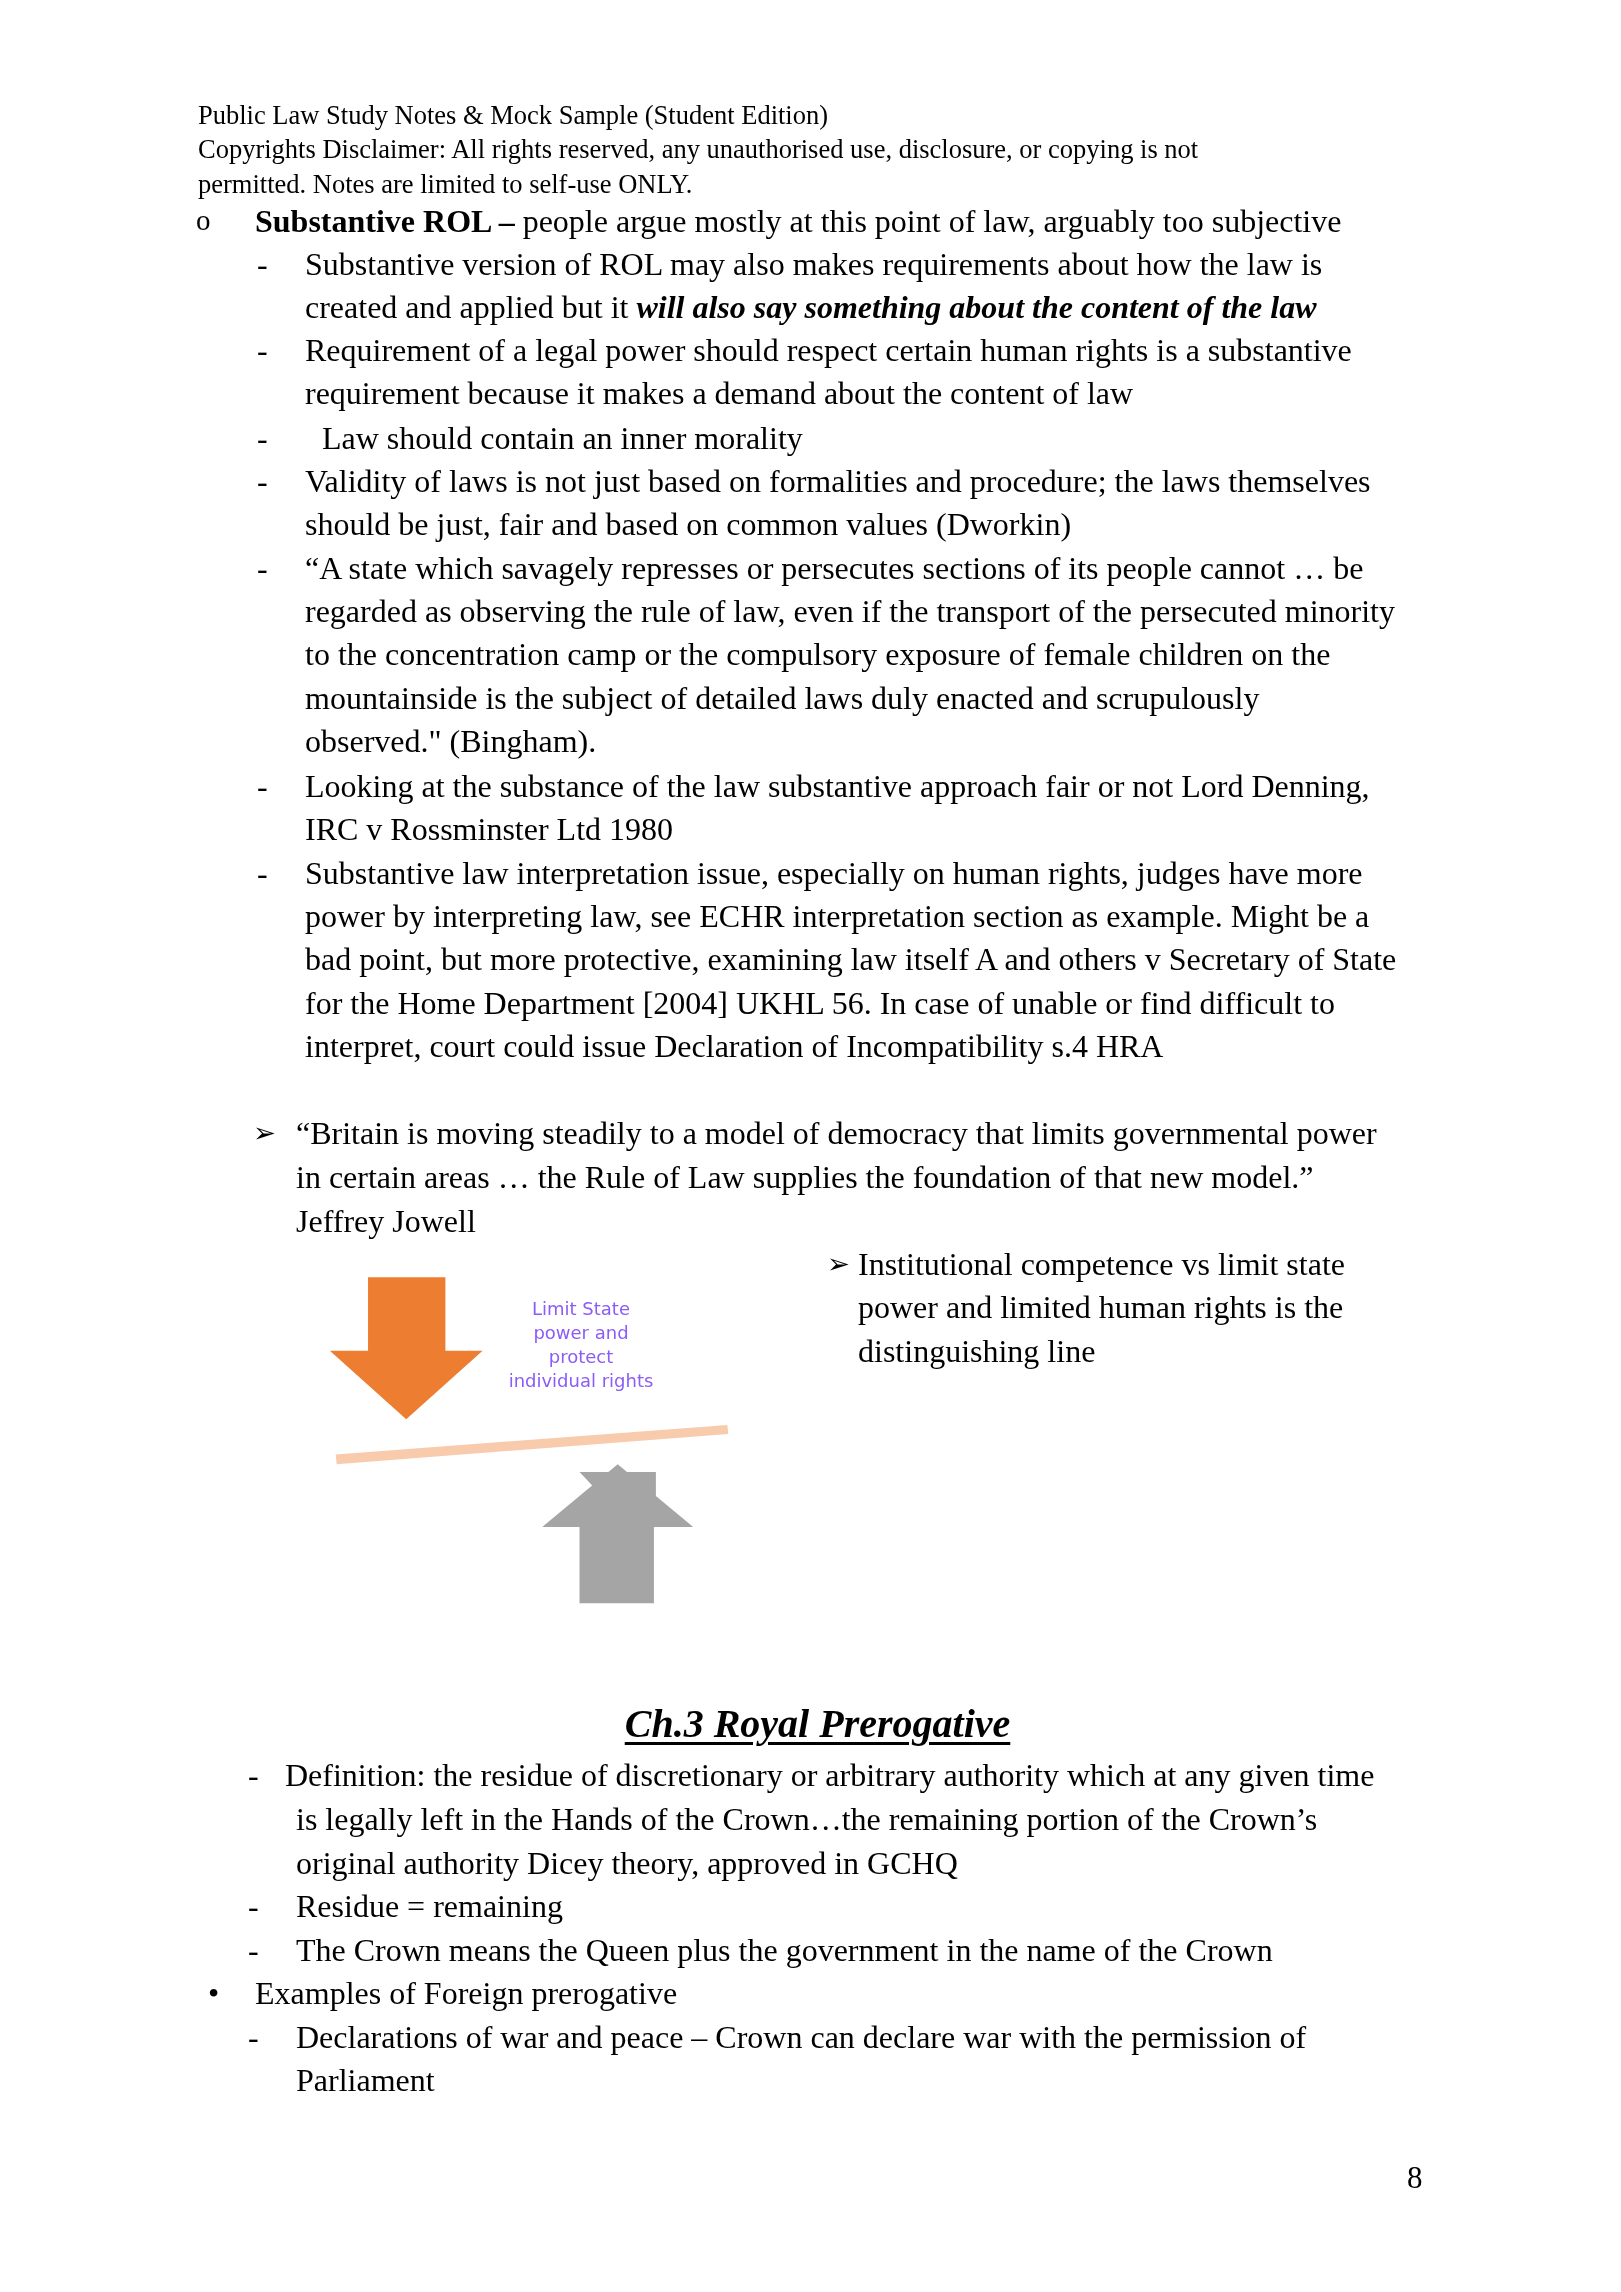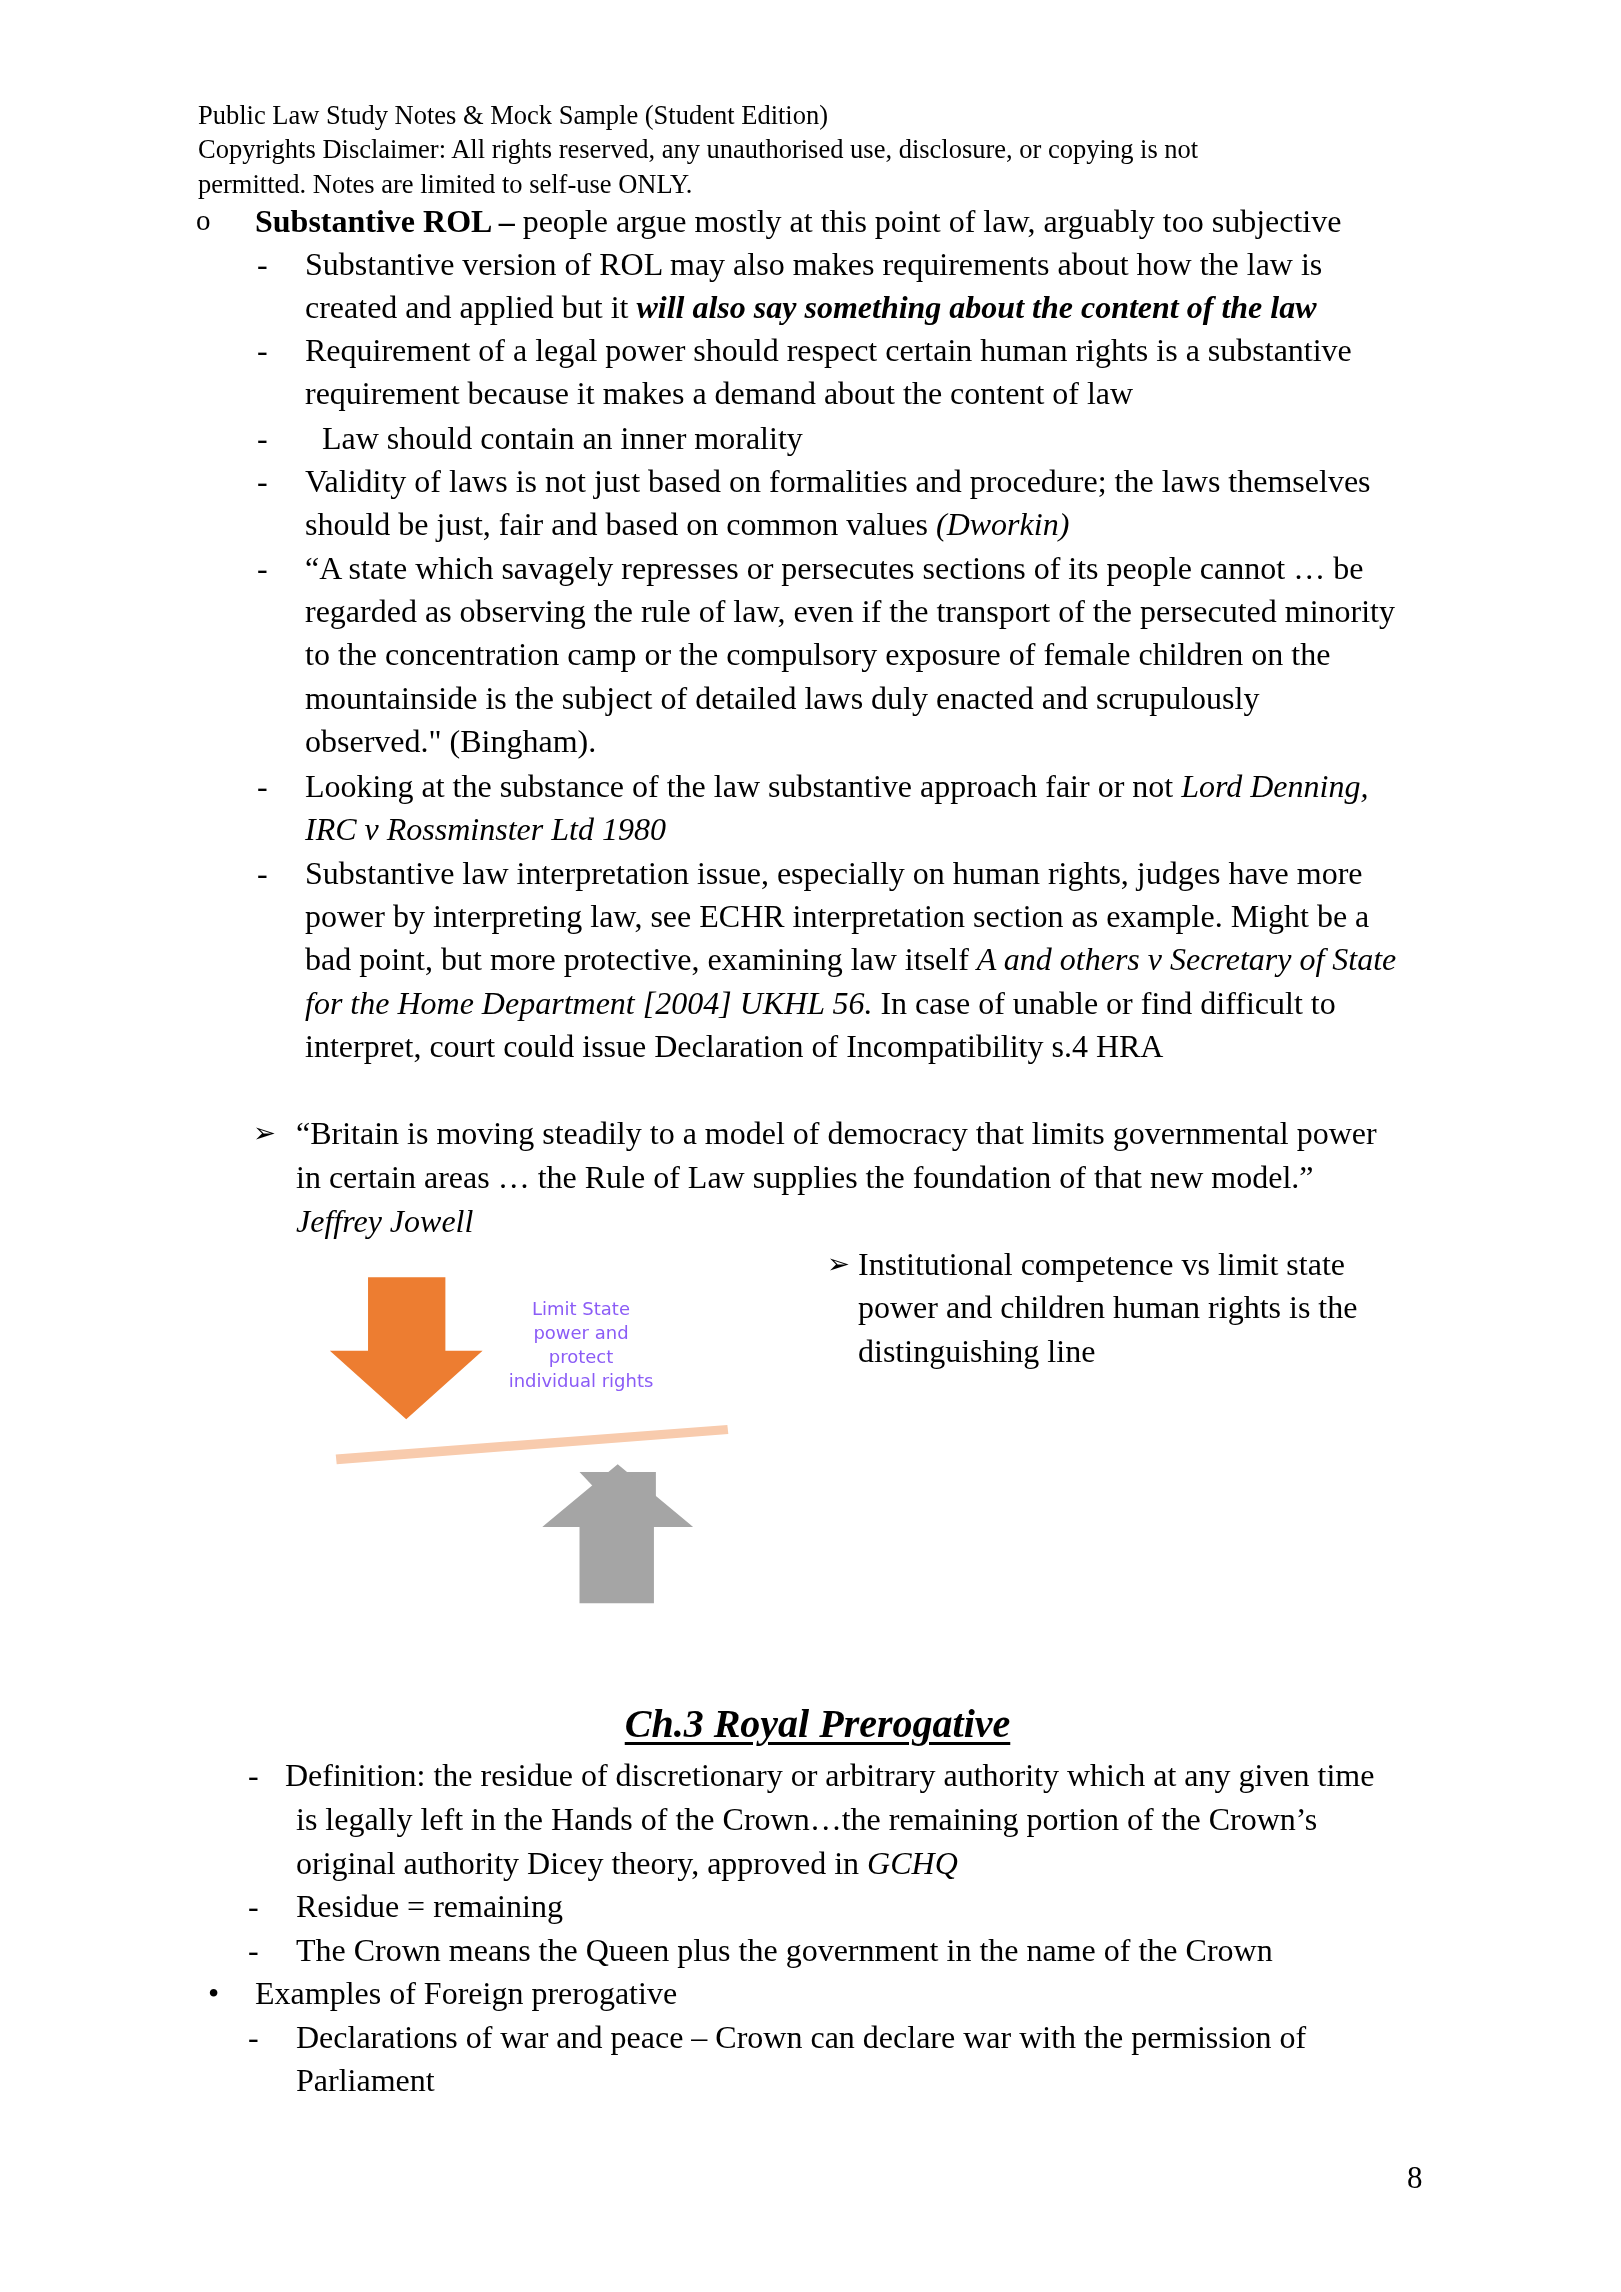--- a/index.html
+++ b/index.html
@@ -2,21 +2,21 @@
 <html><head>
 <meta charset="utf-8">
 <style>
   html, body { margin: 0; padding: 0; background: #ffffff; }
   body { width: 1621px; height: 2293px; position: relative; overflow: hidden;
          font-family: "Liberation Serif", "DejaVu Serif", serif; color: #000; }
   .hdr { position: absolute; left: 198px; font-size: 26.5px; line-height: 34px; white-space: nowrap; }
   .line { position: absolute; font-size: 32px; line-height: 43px; white-space: nowrap; }
   .mk { position: absolute; font-size: 32px; line-height: 43px; }
   .b { font-weight: bold; }
-  .i { font-style: italic; }
+  .i { }
   .bi { font-weight: bold; font-style: italic; }
   .diagram { position: absolute; left: 323px; top: 1270px; width: 421px; height: 363px; }
   .dlabel { position: absolute; font-family: "DejaVu Sans", "Liberation Sans", sans-serif;
             font-size: 18px; line-height: 24px; text-align: center; color: #8b5cf6; }
   .heading { position: absolute; left: 0; width: 1635px; top: 1698px; text-align: center;
              font-size: 40px; font-weight: bold; font-style: italic; text-decoration: underline;
              text-decoration-thickness: 2.9px; text-underline-offset: 4.9px; line-height: 51px; }
   .pagenum { position: absolute; left: 1407px; top: 2160px; font-size: 31px; line-height: 35px; }
 </style>
 </head>
@@ -77,21 +77,21 @@
   <div class="dlabel" style="left:165px;top:27.4px;width:186px">
     <div>Limit State</div>
     <div>power and</div>
     <div>protect</div>
     <div>individual rights</div>
   </div>
 </div>
 
 <div class="mk" style="left:827px;top:1243px;font-size:27.4px;">➢</div>
 <div class="line" style="left:858px;top:1243px">Institutional competence vs limit state</div>
-<div class="line" style="left:858px;top:1286px">power and children human rights is the</div>
+<div class="line" style="left:858px;top:1286px">power and limited human rights is the</div>
 <div class="line" style="left:858px;top:1330px">distinguishing line</div>
 
 <div class="heading">Ch.3 Royal Prerogative</div>
 
 <div class="mk" style="left:248px;top:1754px">-</div>
 <div class="line" style="left:285px;top:1754px">Definition: the residue of discretionary or arbitrary authority which at any given time</div>
 <div class="line" style="left:296px;top:1798px">is legally left in the Hands of the Crown…the remaining portion of the Crown’s</div>
 <div class="line" style="left:296px;top:1842px"><span>original authority Dicey theory, approved in </span><span class="i">GCHQ</span></div>
 
 <div class="mk" style="left:248px;top:1885px">-</div>

